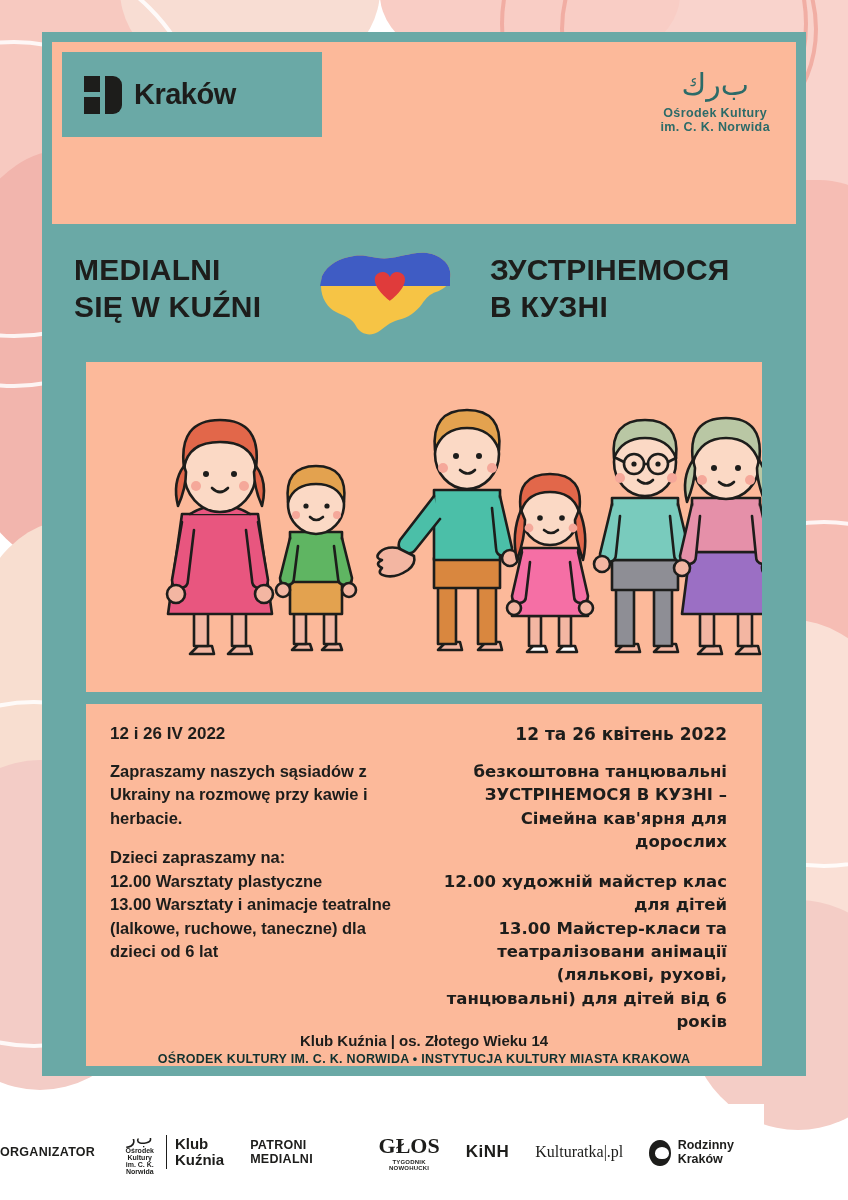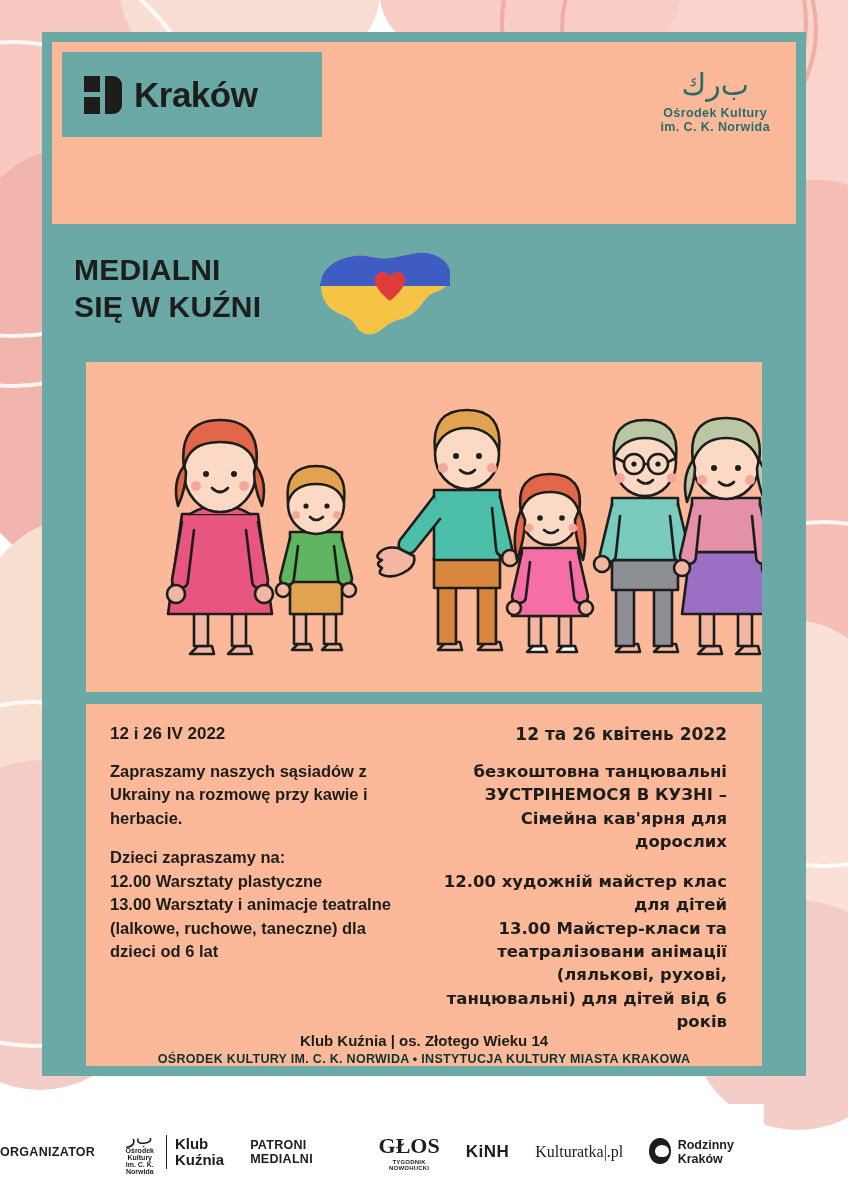--- a/index.html
+++ b/index.html
@@ -90,21 +90,21 @@
   }
   .krakow-mark i {
     position: absolute;
     background: #1d1d1b;
     display: block;
   }
   .km1 { left: 0; top: 0; width: 16px; height: 16px; }
   .km2 { left: 21px; top: 0; width: 17px; height: 38px; border-radius: 0 9px 9px 0; }
   .km3 { left: 0; top: 21px; width: 16px; height: 17px; }
   .krakow-text {
-    font-size: 35px;
+    font-size: 29px;
     font-weight: bold;
     color: #1d1d1b;
     letter-spacing: -0.5px;
     line-height: 1;
   }
   .norwid-logo {
     position: absolute;
     right: 26px;
     top: 28px;
     text-align: center;
@@ -258,21 +258,21 @@
   }
   .p-norwid .sig .mk { font-size: 18px; line-height: 1; font-family: "DejaVu Sans", sans-serif;}
   .p-norwid .sig .t1, .p-norwid .sig .t2 { font-size: 7px; font-weight: bold; }
   .p-norwid .bar { width: 1px; height: 34px; background: #1d1d1b; }
   .p-norwid .kuz { font-size: 15px; font-weight: bold; line-height: 1.05; color:#1d1d1b; }
   .p-glos { text-align: center; color: #1d1d1b; }
   .p-glos .g1 { font-size: 22px; font-weight: bold; font-family: "Liberation Serif", serif; }
   .p-glos .g2 { font-size: 6px; font-weight: bold; letter-spacing: .2px; }
   .p-kinh { font-size: 17px; font-weight: bold; letter-spacing: .5px; color:#1d1d1b; }
   .p-kultura { font-size: 16px; color: #1d1d1b; font-family: "Liberation Serif", serif; }
-  .p-rodzinny { display: flex; align-items: flex-start; gap: 7px; }
+  .p-rodzinny { display: flex; align-items: flex-end; gap: 7px; }
   .p-rodzinny .dot {
     width: 26px; height: 26px; border-radius: 50%;
     background: #1d1d1b; position: relative;
   }
   .p-rodzinny .dot::after {
     content: "";
     position: absolute; left: 6px; top: 7px;
     width: 14px; height: 12px; border-radius: 50% 50% 45% 45%;
     background: #ffffff;
   }
@@ -330,20 +330,24 @@
                  C134,24 142,32 140,44 C139,52 132,56 126,58 C120,60 116,64 112,70
                  C106,78 98,84 88,86 C80,88 74,94 68,98 C60,103 50,100 46,92
                  C42,84 34,82 26,78 C16,73 8,60 12,42 Z" fill="#f6c445"></path>
         <path d="M12,42 C18,30 30,24 44,22 C58,20 66,26 80,24 C96,22 108,16 122,20
                  C134,24 142,32 140,44 L140,52 L10,52 Z" fill="#3f5cc4"></path>
         <path d="M75,40 C75,33 64,30 61,38 C58,30 47,33 47,40 C47,50 61,60 61,60
                  C61,60 75,50 75,40 Z" fill="#e03b3b" transform="translate(14,2) scale(1.08)"></path>
       </svg>
     </div>
 
+    <div class="title-ua">
+      <div>ЗУСТРІНЕМОСЯ</div>
+      <div>В КУЗНІ</div>
+    </div>
   </div>
 
   <div class="illus">
     <svg viewBox="0 0 676 330" width="676" height="330">
       <g stroke="#1d1d1b" stroke-width="2.6" stroke-linejoin="round" stroke-linecap="round" fill="none">
 
         <g>
           <path d="M104,292 l8,-8 h14 l2,8 z" fill="#f3b6a2"></path>
           <path d="M142,292 l8,-8 h14 l2,8 z" fill="#f3b6a2"></path>
           <path d="M108,284 v-40 h14 v40 z" fill="#f3b6a2"></path>

